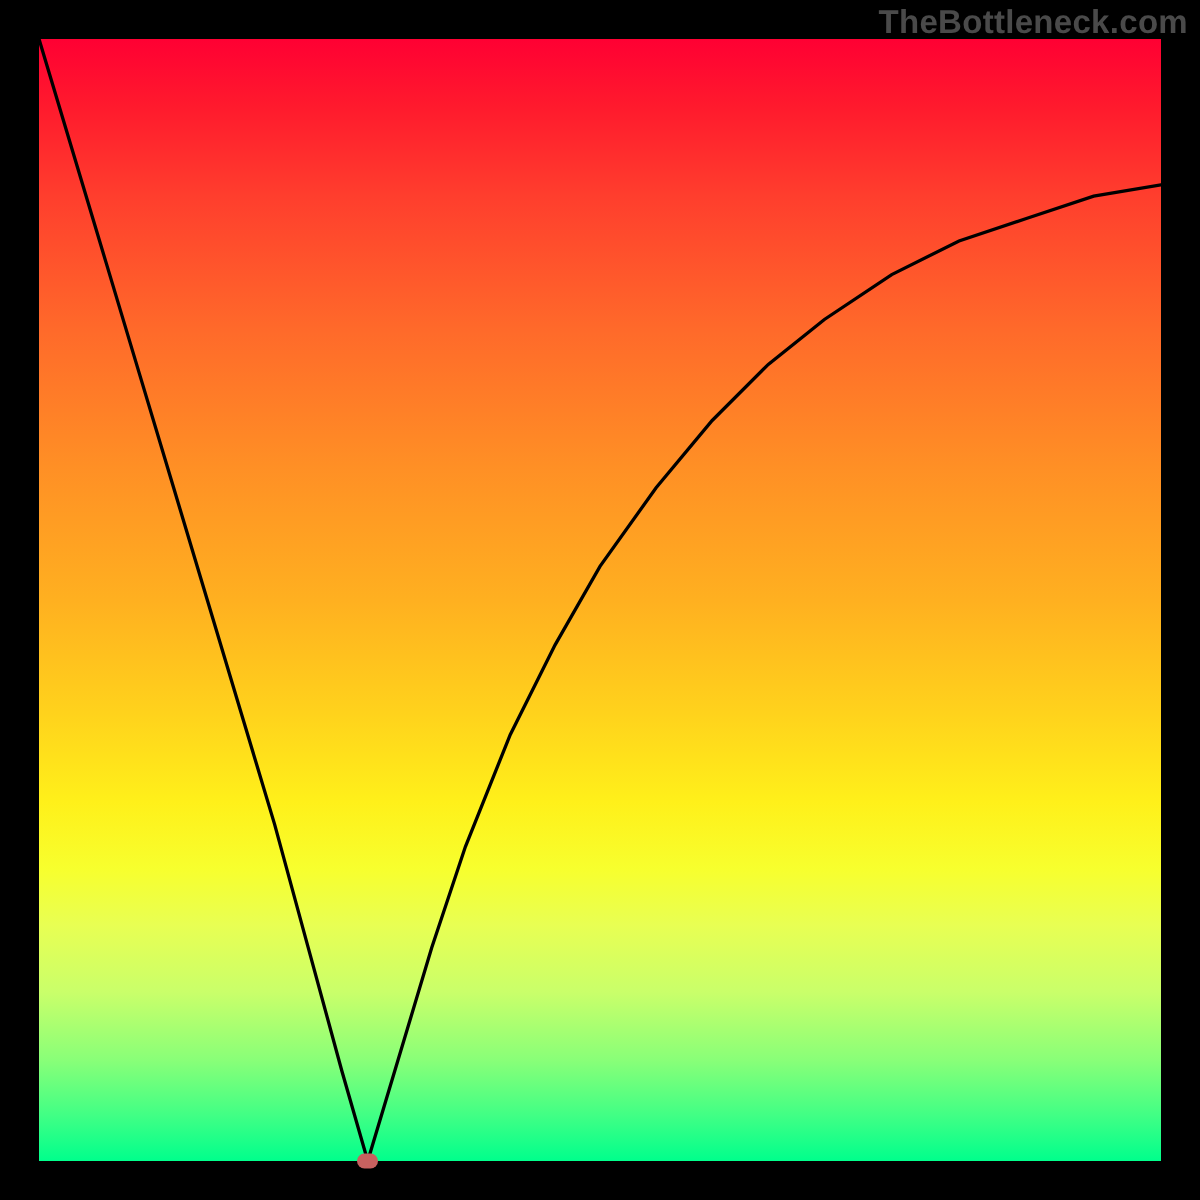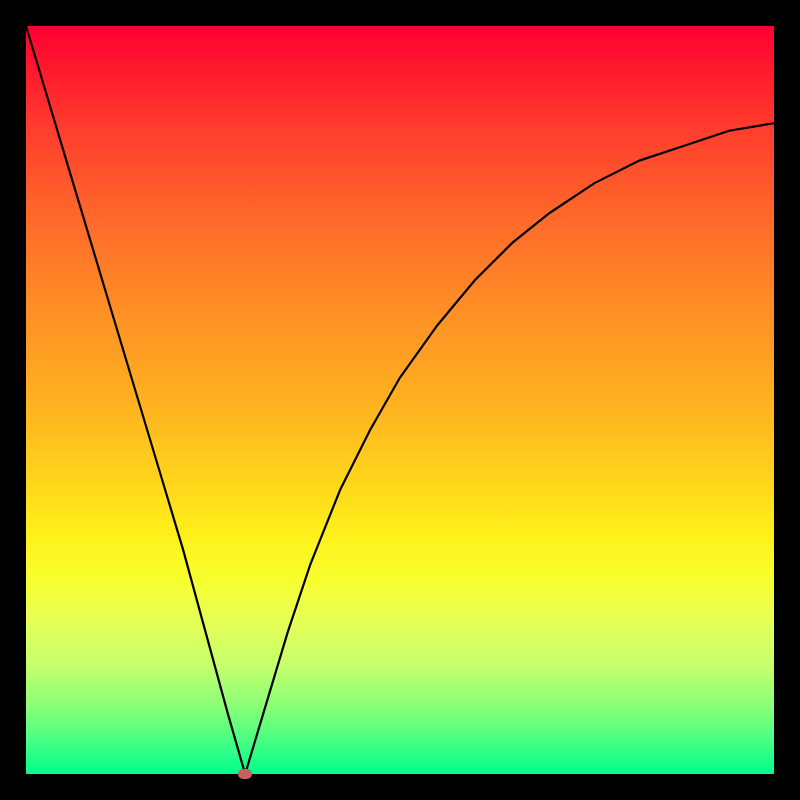--- a/index.html
+++ b/index.html
@@ -69,20 +69,21 @@
     border-radius: 6px;
     background: #c7615f;
     z-index: 3;
     transform: translate(-50%, -50%);
   }
 </style>
 </head>
 <body>
 
 <div class="frame">
+  <div class="attribution">TheBottleneck.com</div>
 
   <div class="plot-area"></div>
 
   <svg class="curve" viewBox="0 0 748 748" preserveAspectRatio="none">
     <path id="curve-path" d="M0.00 0.00 L22.44 74.80 L44.88 149.60 L67.32 224.40 L89.76 299.20 L112.20 374.00 L134.64 448.80 L157.08 523.60 L179.52 605.88 L201.96 688.16 L219.16 748.00 L239.36 680.68 L261.80 605.88 L284.24 538.56 L314.16 463.76 L344.08 403.92 L374.00 351.56 L411.40 299.20 L448.80 254.32 L486.20 216.92 L523.60 187.00 L568.48 157.08 L613.36 134.64 L658.24 119.68 L703.12 104.72 L748.00 97.24" fill="none" stroke="#000" stroke-width="2.2" stroke-linecap="round"></path>
   </svg>
 
   <div id="min-marker" class="minimum-marker" style="left: 245.164px; top: 774px; background: rgb(199, 97, 95);"></div>
 </div>
 

